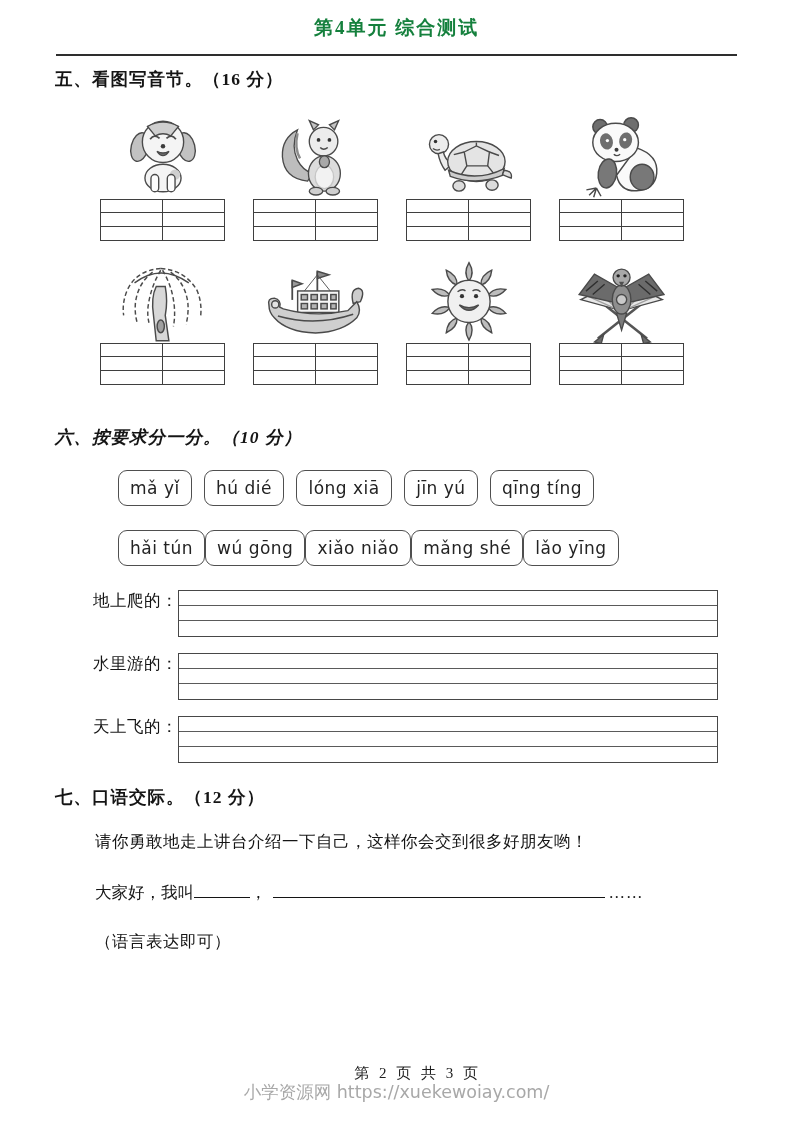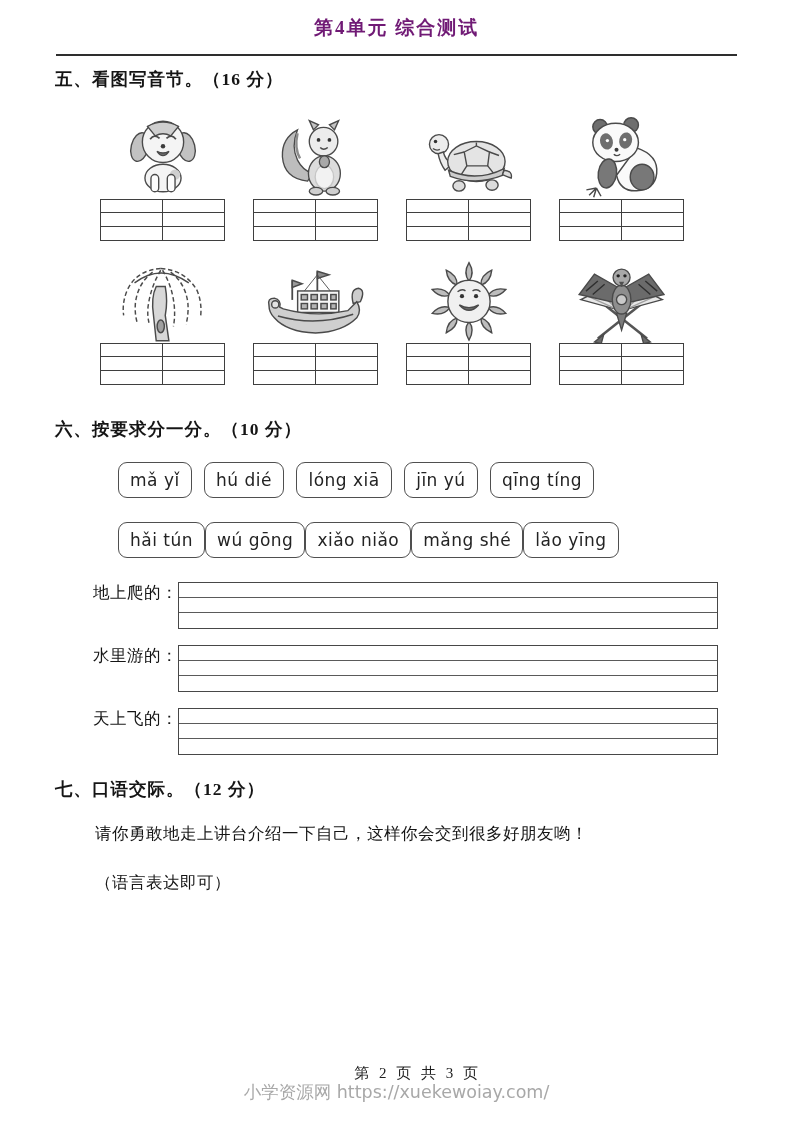--- a/index.html
+++ b/index.html
@@ -4,28 +4,28 @@
 <style>
   html,body { margin:0; padding:0; background:#ffffff; }
   .page {
     position:relative; width:793px; height:1122px; margin:0 auto;
     background:#ffffff; overflow:hidden;
     font-family:"Liberation Serif","DejaVu Serif",serif; color:#151515;
   }
   
   .title {
     padding-top:15px; text-align:center;
-    font-size:19px; font-weight:bold; letter-spacing:2px; color:#701a75;
+    font-size:19px; font-weight:bold; letter-spacing:2px; color:#15803d;
   }
   .rule { width:681px; margin:13px auto 0 auto; border-top:2px solid #2e2e2e; }
 
   
   .sec-heading { margin:0 0 0 55px; font-size:17.5px; font-weight:bold; letter-spacing:1px; }
   .mt-h5 { margin-top:11px; }
-  .mt-h6 { margin-top:32px; }
+  .mt-h6 { margin-top:40px;font-style:italic; }
   .mt-h7 { margin-top:22px; }
 
   
   .pics {
     margin:20px 0 0 100px; width:584px;
     display:grid; grid-template-columns:repeat(4,125px);
     column-gap:28px; row-gap:14px;
   }
   .cell { display:flex; flex-direction:column; align-items:center; justify-content:flex-end; }
   .pic { height:88px; display:flex; align-items:flex-end; justify-content:center; }
@@ -334,20 +334,27 @@
       <span class="catlabel">天上飞的：</span>
       <div class="flbox">
           <i class="l1"></i>
           <i class="l2"></i>
         </div>
     </div>
   </div>
 
   <div class="sec-heading mt-h7">七、口语交际。（12 分）</div>
   <div class="para">请你勇敢地走上讲台介绍一下自己，这样你会交到很多好朋友哟！</div>
+  <div class="answer">
+    <span>大家好，我叫</span>
+    <span class="blank short"></span>
+    <span>，</span>
+    <span class="blank long"></span>
+    <span class="ellipsis">……</span>
+  </div>
   <div class="note">（语言表达即可）</div>
 
   <div class="footer">
     <div class="watermark">小学资源网 https://xuekewoiay.com/</div>
     <div class="pageinfo">第 2 页 共 3 页</div>
   </div>
 
 </div>
 
 </body></html>

